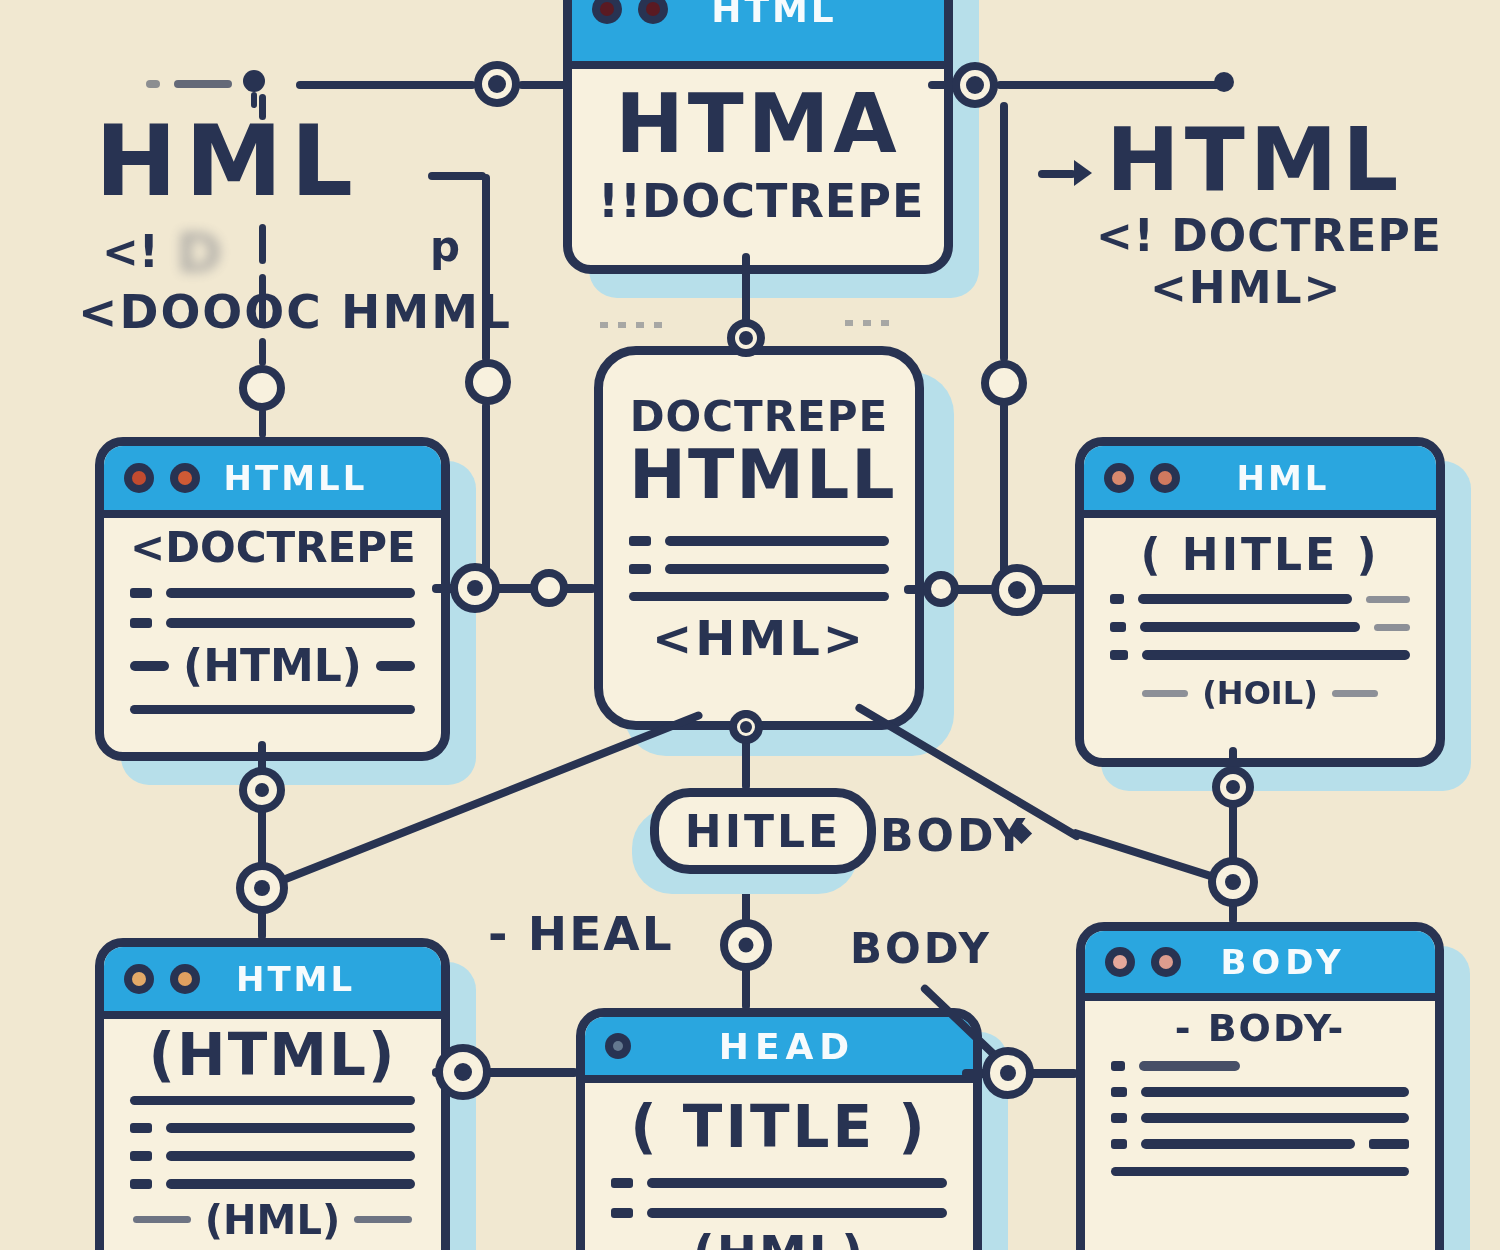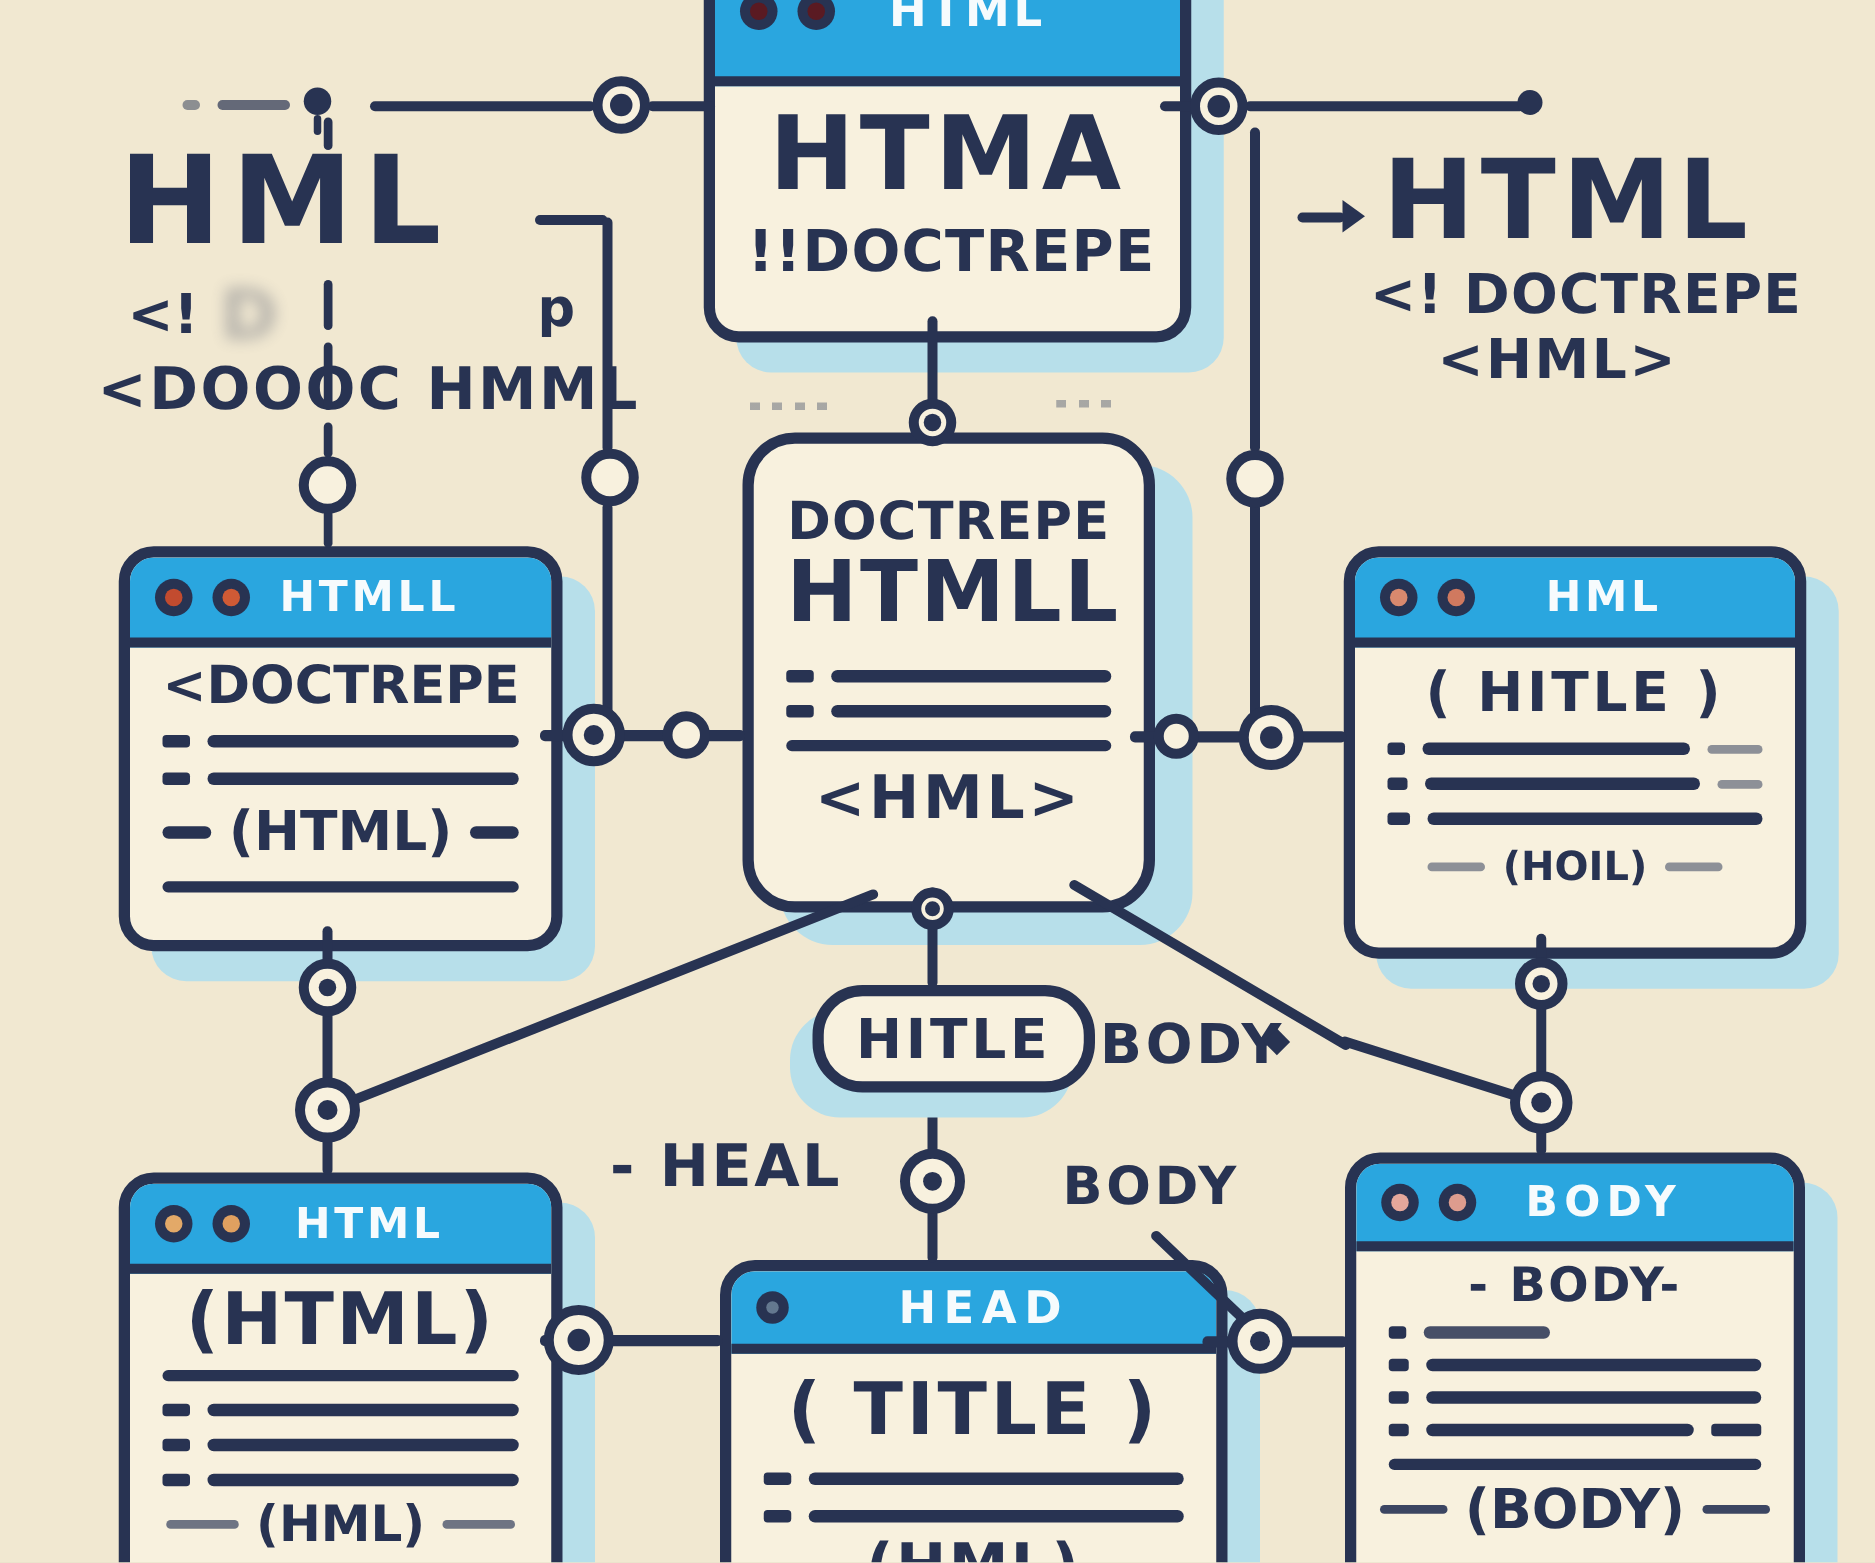--- a/index.html
+++ b/index.html
@@ -271,25 +271,20 @@
       <div class="bullet" style="margin-top:16px;">
           <span class="dash" style="width:16px;"></span>
           <span class="bar"></span>
         </div>
       <div class="bullet" style="margin-top:16px;">
           <span class="dash" style="width:16px;"></span>
           <span class="bar"></span>
           <span class="dash" style="width:40px;"></span>
         </div>
       <div class="plainbar" style="margin-top:18px;"></div>
-      <div class="tagrow" style="margin-top:6px;">
-        <span class="gdash" style="width:54px;background:#3c4662;"></span>
-        <span style="font-size:44px;">(BODY)</span>
-        <span class="gdash" style="width:54px;background:#3c4662;"></span>
-      </div>
     </div>
   </div>
 
   <div style="position:absolute;left:650px;top:788px;width:208px;height:68px;background:#f8f1de;border:9px solid #283352;
               border-radius:40px;box-shadow:-18px 20px 0 #b7dfea;z-index:4;display:flex;align-items:center;justify-content:center;">
     <span style="font-weight:bold;font-size:44px;letter-spacing:3px;">HITLE</span>
   </div>
 
 </div>
 

